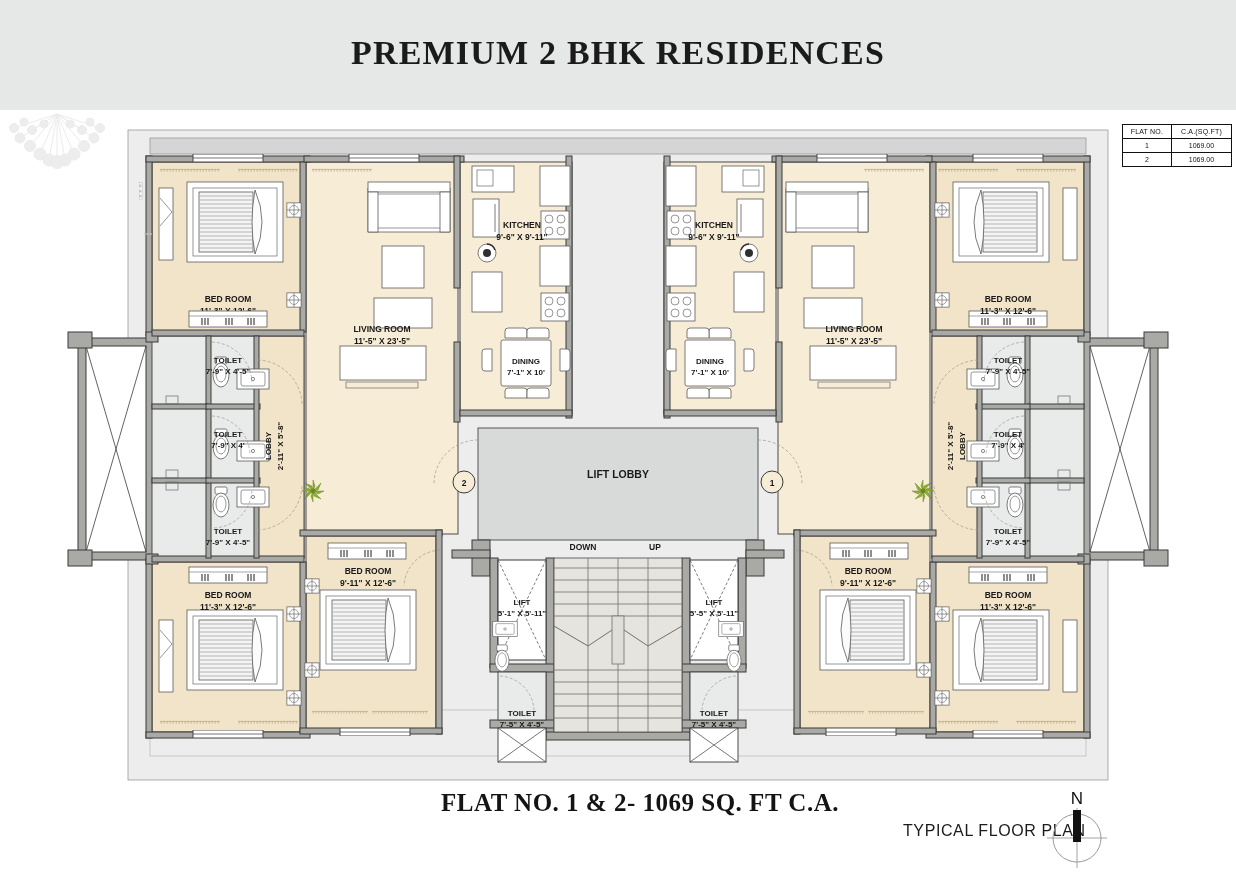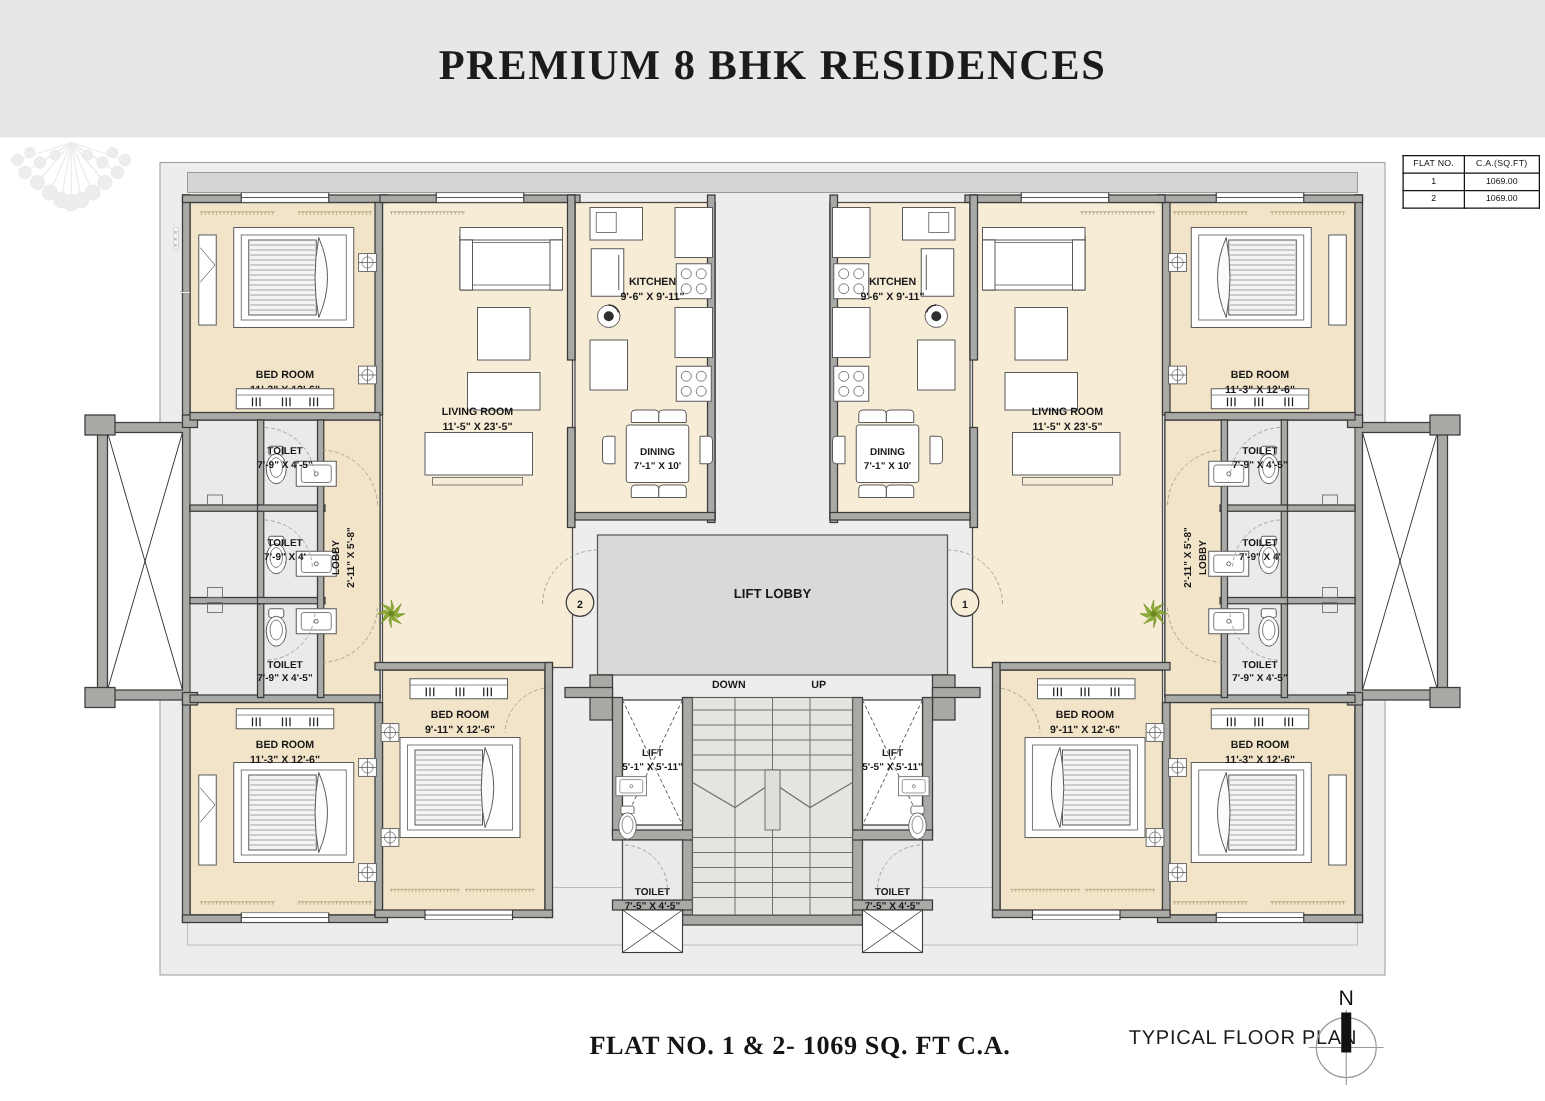--- a/index.html
+++ b/index.html
@@ -69,45 +69,45 @@
   #plan {
     position: absolute;
     left: 0; top: 110px;
     width: 1236px; height: 680px;
   }
   #plan svg { display: block; }
 
   
   #caption {
     position: absolute;
-    left: 370px; top: 824px;
+    left: 370px; top: 789px;
     width: 540px;
     text-align: center;
     font-family: "Liberation Serif", serif;
     font-weight: bold;
-    font-size: 21px;
+    font-size: 25px;
     letter-spacing: .5px;
     color: #141414;
   }
   #tfp-label {
     position: absolute;
     left: 903px; top: 822px;
     font-size: 16px;
     letter-spacing: .6px;
     color: #1b1b1b;
   }
   #compass { position: absolute; left: 1042px; top: 788px; width: 70px; height: 82px; }
 </style>
 </head>
 <body>
 
 <div id="page">
 
   <div id="header-band"></div>
-  <div id="page-title">PREMIUM 8 BHK RESIDENCES</div>
+  <div id="page-title">PREMIUM 2 BHK RESIDENCES</div>
 
   <svg id="watermark" viewBox="0 0 110 70">
     <g stroke="#d7d7d7" stroke-width="1" fill="#dcdcdc">
       <g>
         <line x1="55" y1="6" x2="18" y2="30"></line>
           <line x1="55" y1="6" x2="28" y2="38"></line>
         <line x1="55" y1="6" x2="38" y2="46"></line>
           <line x1="55" y1="6" x2="47" y2="52"></line>
         <line x1="55" y1="6" x2="55" y2="54"></line>
           <line x1="55" y1="6" x2="63" y2="52"></line>

